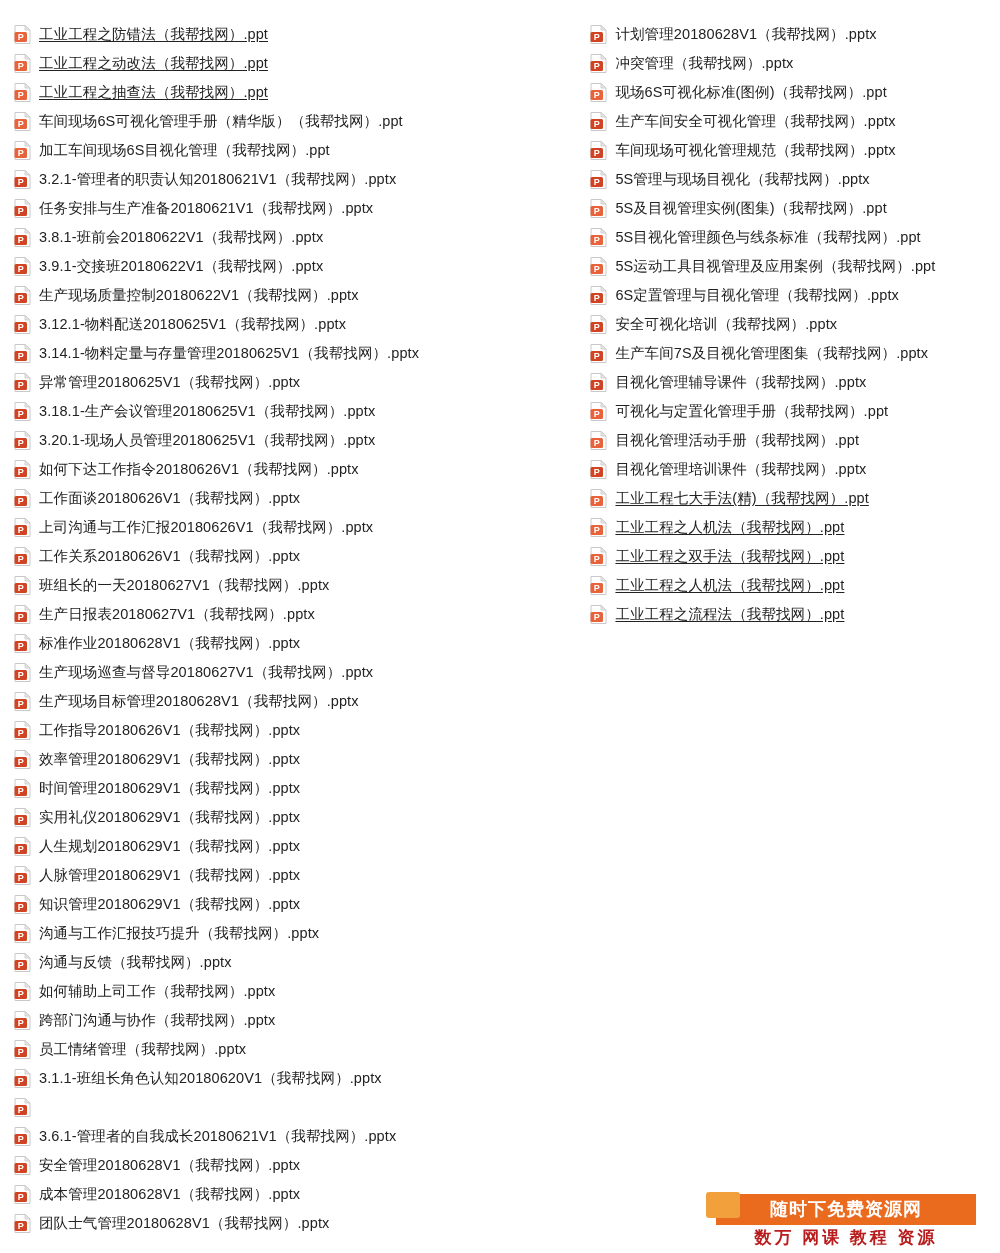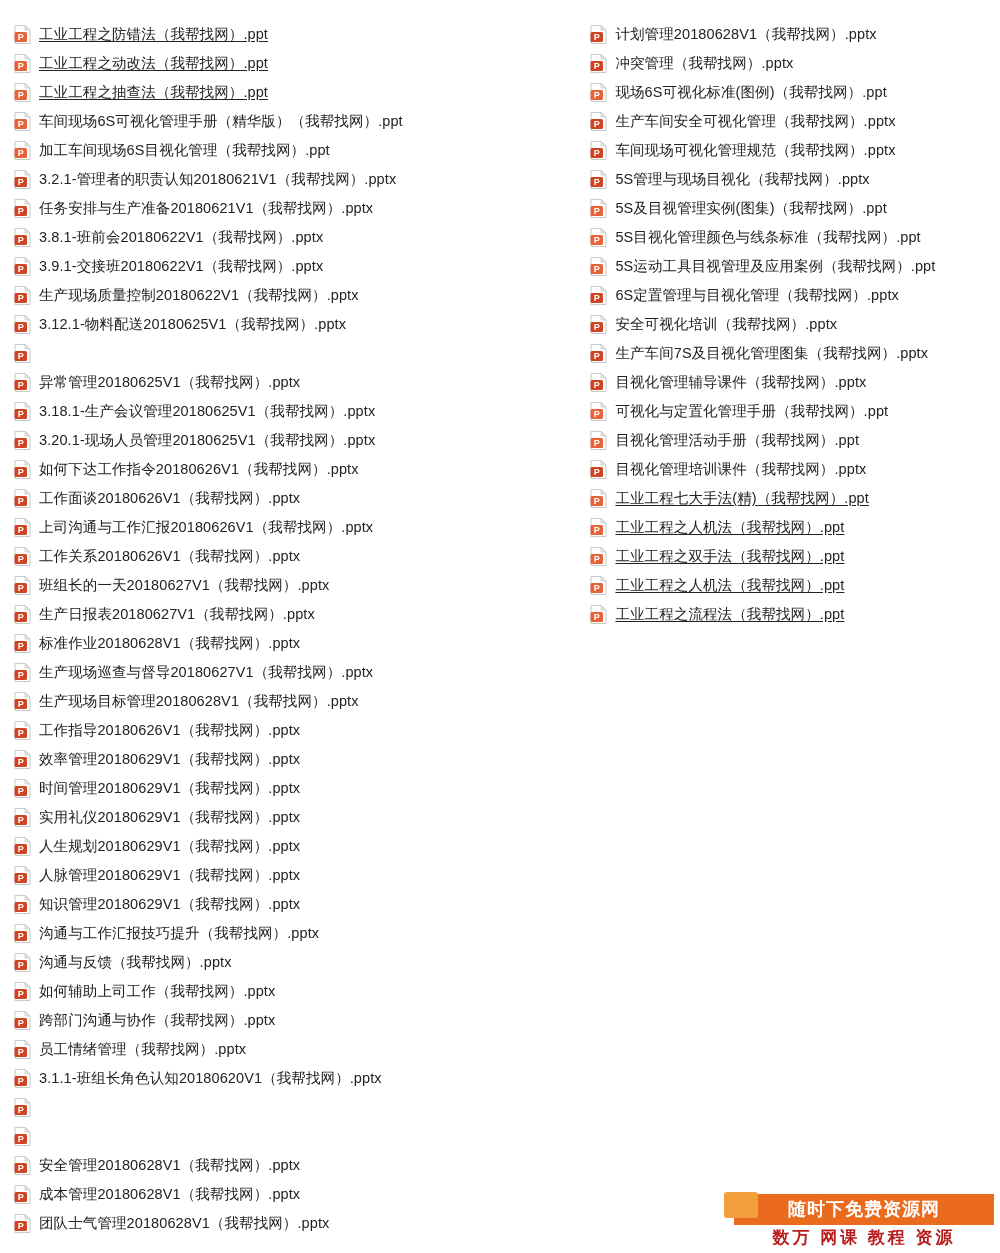--- a/index.html
+++ b/index.html
@@ -46,21 +46,21 @@
     letter-spacing: 0.1px;
     line-height: 1;
   }
   .file-name.underline {
     text-decoration: underline;
     text-underline-offset: 2px;
   }
   
   .watermark {
     position: absolute;
-    right: 6px;
+    right: 24px;
     bottom: 4px;
     width: 260px;
     text-align: center;
     user-select: none;
   }
   .wm-line1 {
     background: #ea6a1e;
     color: #ffffff;
     font-size: 18px;
     font-weight: bold;
@@ -223,20 +223,21 @@
       </div>
       <div class="file-row">
         <span class="file-icon">
           <svg width="17" height="19" viewBox="0 0 17 19">
             <path d="M1 0.5 H11 L16 5 V18.5 H1 Z" fill="#ffffff" stroke="#c9c9c9" stroke-width="1"></path>
             <path d="M11 0.5 L16 5 H11 Z" fill="#e6e6e6" stroke="#c9c9c9" stroke-width="0.8"></path>
             <rect x="0.5" y="7" width="12.5" height="10" rx="1.5" fill="#d04423"></rect>
             <text x="6.7" y="15" font-family="Liberation Sans, sans-serif" font-size="9" font-weight="bold" fill="#ffffff" text-anchor="middle">P</text>
           </svg>
         </span>
+        <span class="file-name">3.14.1-物料定量与存量管理20180625V1（我帮找网）.pptx</span>
       </div>
       <div class="file-row">
         <span class="file-icon">
           <svg width="17" height="19" viewBox="0 0 17 19">
             <path d="M1 0.5 H11 L16 5 V18.5 H1 Z" fill="#ffffff" stroke="#c9c9c9" stroke-width="1"></path>
             <path d="M11 0.5 L16 5 H11 Z" fill="#e6e6e6" stroke="#c9c9c9" stroke-width="0.8"></path>
             <rect x="0.5" y="7" width="12.5" height="10" rx="1.5" fill="#d04423"></rect>
             <text x="6.7" y="15" font-family="Liberation Sans, sans-serif" font-size="9" font-weight="bold" fill="#ffffff" text-anchor="middle">P</text>
           </svg>
         </span>
@@ -518,20 +519,21 @@
       </div>
       <div class="file-row">
         <span class="file-icon">
           <svg width="17" height="19" viewBox="0 0 17 19">
             <path d="M1 0.5 H11 L16 5 V18.5 H1 Z" fill="#ffffff" stroke="#c9c9c9" stroke-width="1"></path>
             <path d="M11 0.5 L16 5 H11 Z" fill="#e6e6e6" stroke="#c9c9c9" stroke-width="0.8"></path>
             <rect x="0.5" y="7" width="12.5" height="10" rx="1.5" fill="#d04423"></rect>
             <text x="6.7" y="15" font-family="Liberation Sans, sans-serif" font-size="9" font-weight="bold" fill="#ffffff" text-anchor="middle">P</text>
           </svg>
         </span>
+        <span class="file-name">3.6.1-管理者的自我成长20180621V1（我帮找网）.pptx</span>
       </div>
       <div class="file-row">
         <span class="file-icon">
           <svg width="17" height="19" viewBox="0 0 17 19">
             <path d="M1 0.5 H11 L16 5 V18.5 H1 Z" fill="#ffffff" stroke="#c9c9c9" stroke-width="1"></path>
             <path d="M11 0.5 L16 5 H11 Z" fill="#e6e6e6" stroke="#c9c9c9" stroke-width="0.8"></path>
             <rect x="0.5" y="7" width="12.5" height="10" rx="1.5" fill="#d04423"></rect>
             <text x="6.7" y="15" font-family="Liberation Sans, sans-serif" font-size="9" font-weight="bold" fill="#ffffff" text-anchor="middle">P</text>
           </svg>
         </span>

